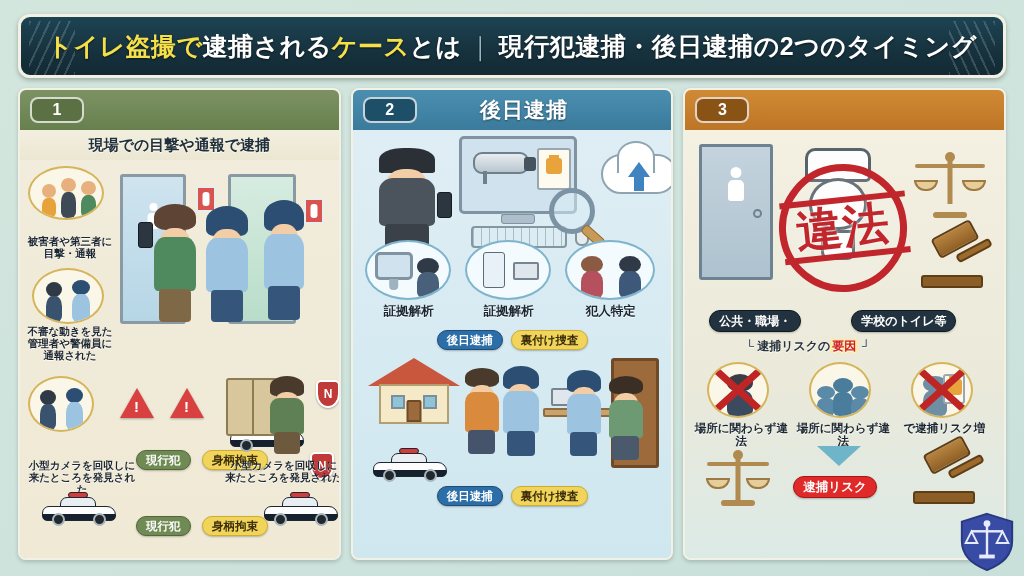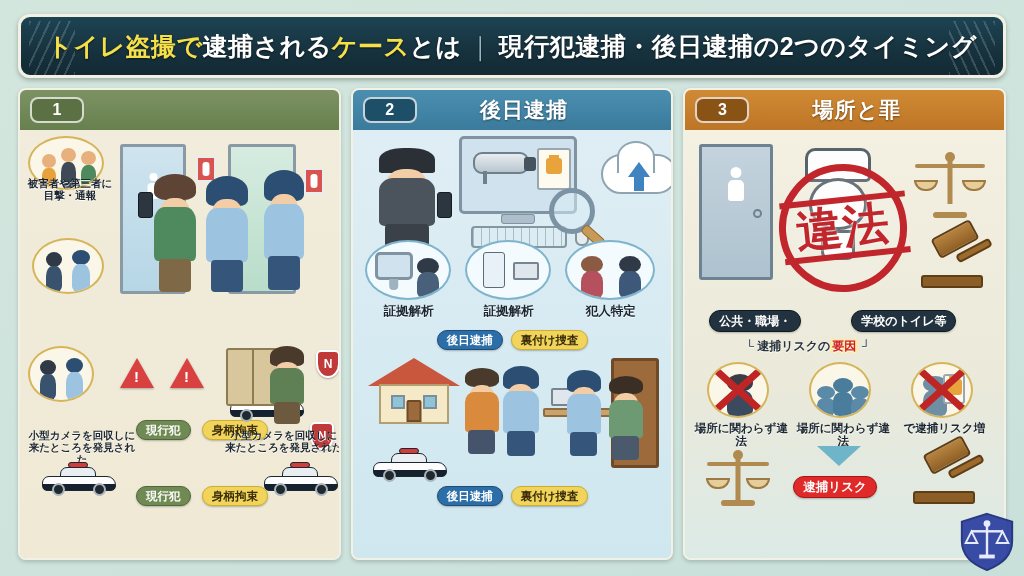--- a/index.html
+++ b/index.html
@@ -384,20 +384,21 @@
     <span class="t-y">トイレ盗撮で</span><span class="t-w">逮捕される</span><span class="t-y">ケース</span><span class="t-w">とは</span><span class="t-sep">｜</span><span class="t-w">現行犯逮捕・後日逮捕の2つのタイミング</span>
   </div>
 </div>
 
 <div class="cols">
 
   <div class="col c1">
     <div class="col-head">
       <div class="badge-num">1</div>
     </div>
+    <div class="col-sub">現場での目撃や通報で逮捕</div>
     <div class="col-body">
 
       <div class="door" style="left:100px;top:14px;width:66px;height:150px;">
         <div class="ico-person"></div>
       </div>
       <div class="door" style="left:208px;top:14px;width:68px;height:150px;background:linear-gradient(180deg,#d6ece0,#b9ddca);"></div>
       <div class="exit-sign" style="left:176px;top:26px;"></div>
       <div class="exit-sign" style="left:284px;top:38px;"></div>
 
       <div class="cop suspect" style="left:134px;top:44px;width:42px;height:118px;">
@@ -428,33 +429,36 @@
         </div>
         <div class="person" style="left:31px;width:15px;height:40px;">
           <div class="head" style="height:14px;background:#e7b07c;"></div>
           <div class="body" style="height:26px;background:#3e4a56;"></div>
         </div>
         <div class="person" style="left:51px;width:15px;height:37px;">
           <div class="head" style="height:14px;background:#e7b07c;"></div>
           <div class="body" style="height:23px;background:#4e8a5e;"></div>
         </div>
       </div>
-      <div class="cap" style="left:2px;top:48px;width:96px;">被害者や第三者に
+      <div class="cap" style="left:2px;top:76px;width:96px;">被害者や第三者に
 目撃・通報</div>
 
       <div class="circ circ-gold" style="left:12px;top:108px;width:72px;height:56px;">
         <div class="person" style="left:12px;width:16px;height:40px;">
           <div class="head" style="height:15px;background:#2f3a46;"></div>
           <div class="body" style="height:26px;background:#39536f;"></div>
         </div>
         <div class="person" style="left:38px;width:18px;height:42px;">
           <div class="head" style="height:15px;background:#2c4e72;"></div>
           <div class="body" style="height:28px;background:#9cc3df;"></div>
         </div>
       </div>
+      <div class="cap" style="left:0px;top:166px;width:100px;">不審な動きを見た
+管理者や警備員に
+通報された</div>
 
       <div class="pill pill-green" style="left:116px;top:290px;">現行犯</div>
       <div class="pill pill-yellow" style="left:182px;top:290px;">身柄拘束</div>
 
       <div class="police-car" style="left:210px;top:262px;">
         <div class="light"></div>
         <div class="cabin"></div>
         <div class="bodyc"></div>
         <div class="w w1"></div>
         <div class="w w2"></div>
@@ -612,21 +616,20 @@
       </div>
 
       <div class="pill pill-blue" style="left:84px;top:356px;">後日逮捕</div>
       <div class="pill pill-yellow" style="left:158px;top:356px;">裏付け捜査</div>
     </div>
   </div>
 
   <div class="col c3">
     <div class="col-head">
       <div class="badge-num">3</div>
-      <div class="col-title">場所と罪</div>
     </div>
     <div class="col-body">
 
       <div class="toilet-door" style="left:14px;top:14px;">
         <div class="ico"></div>
         <div class="knob"></div>
       </div>
 
       <div class="toilet" style="left:110px;top:18px;">
         <div class="tank"></div>

